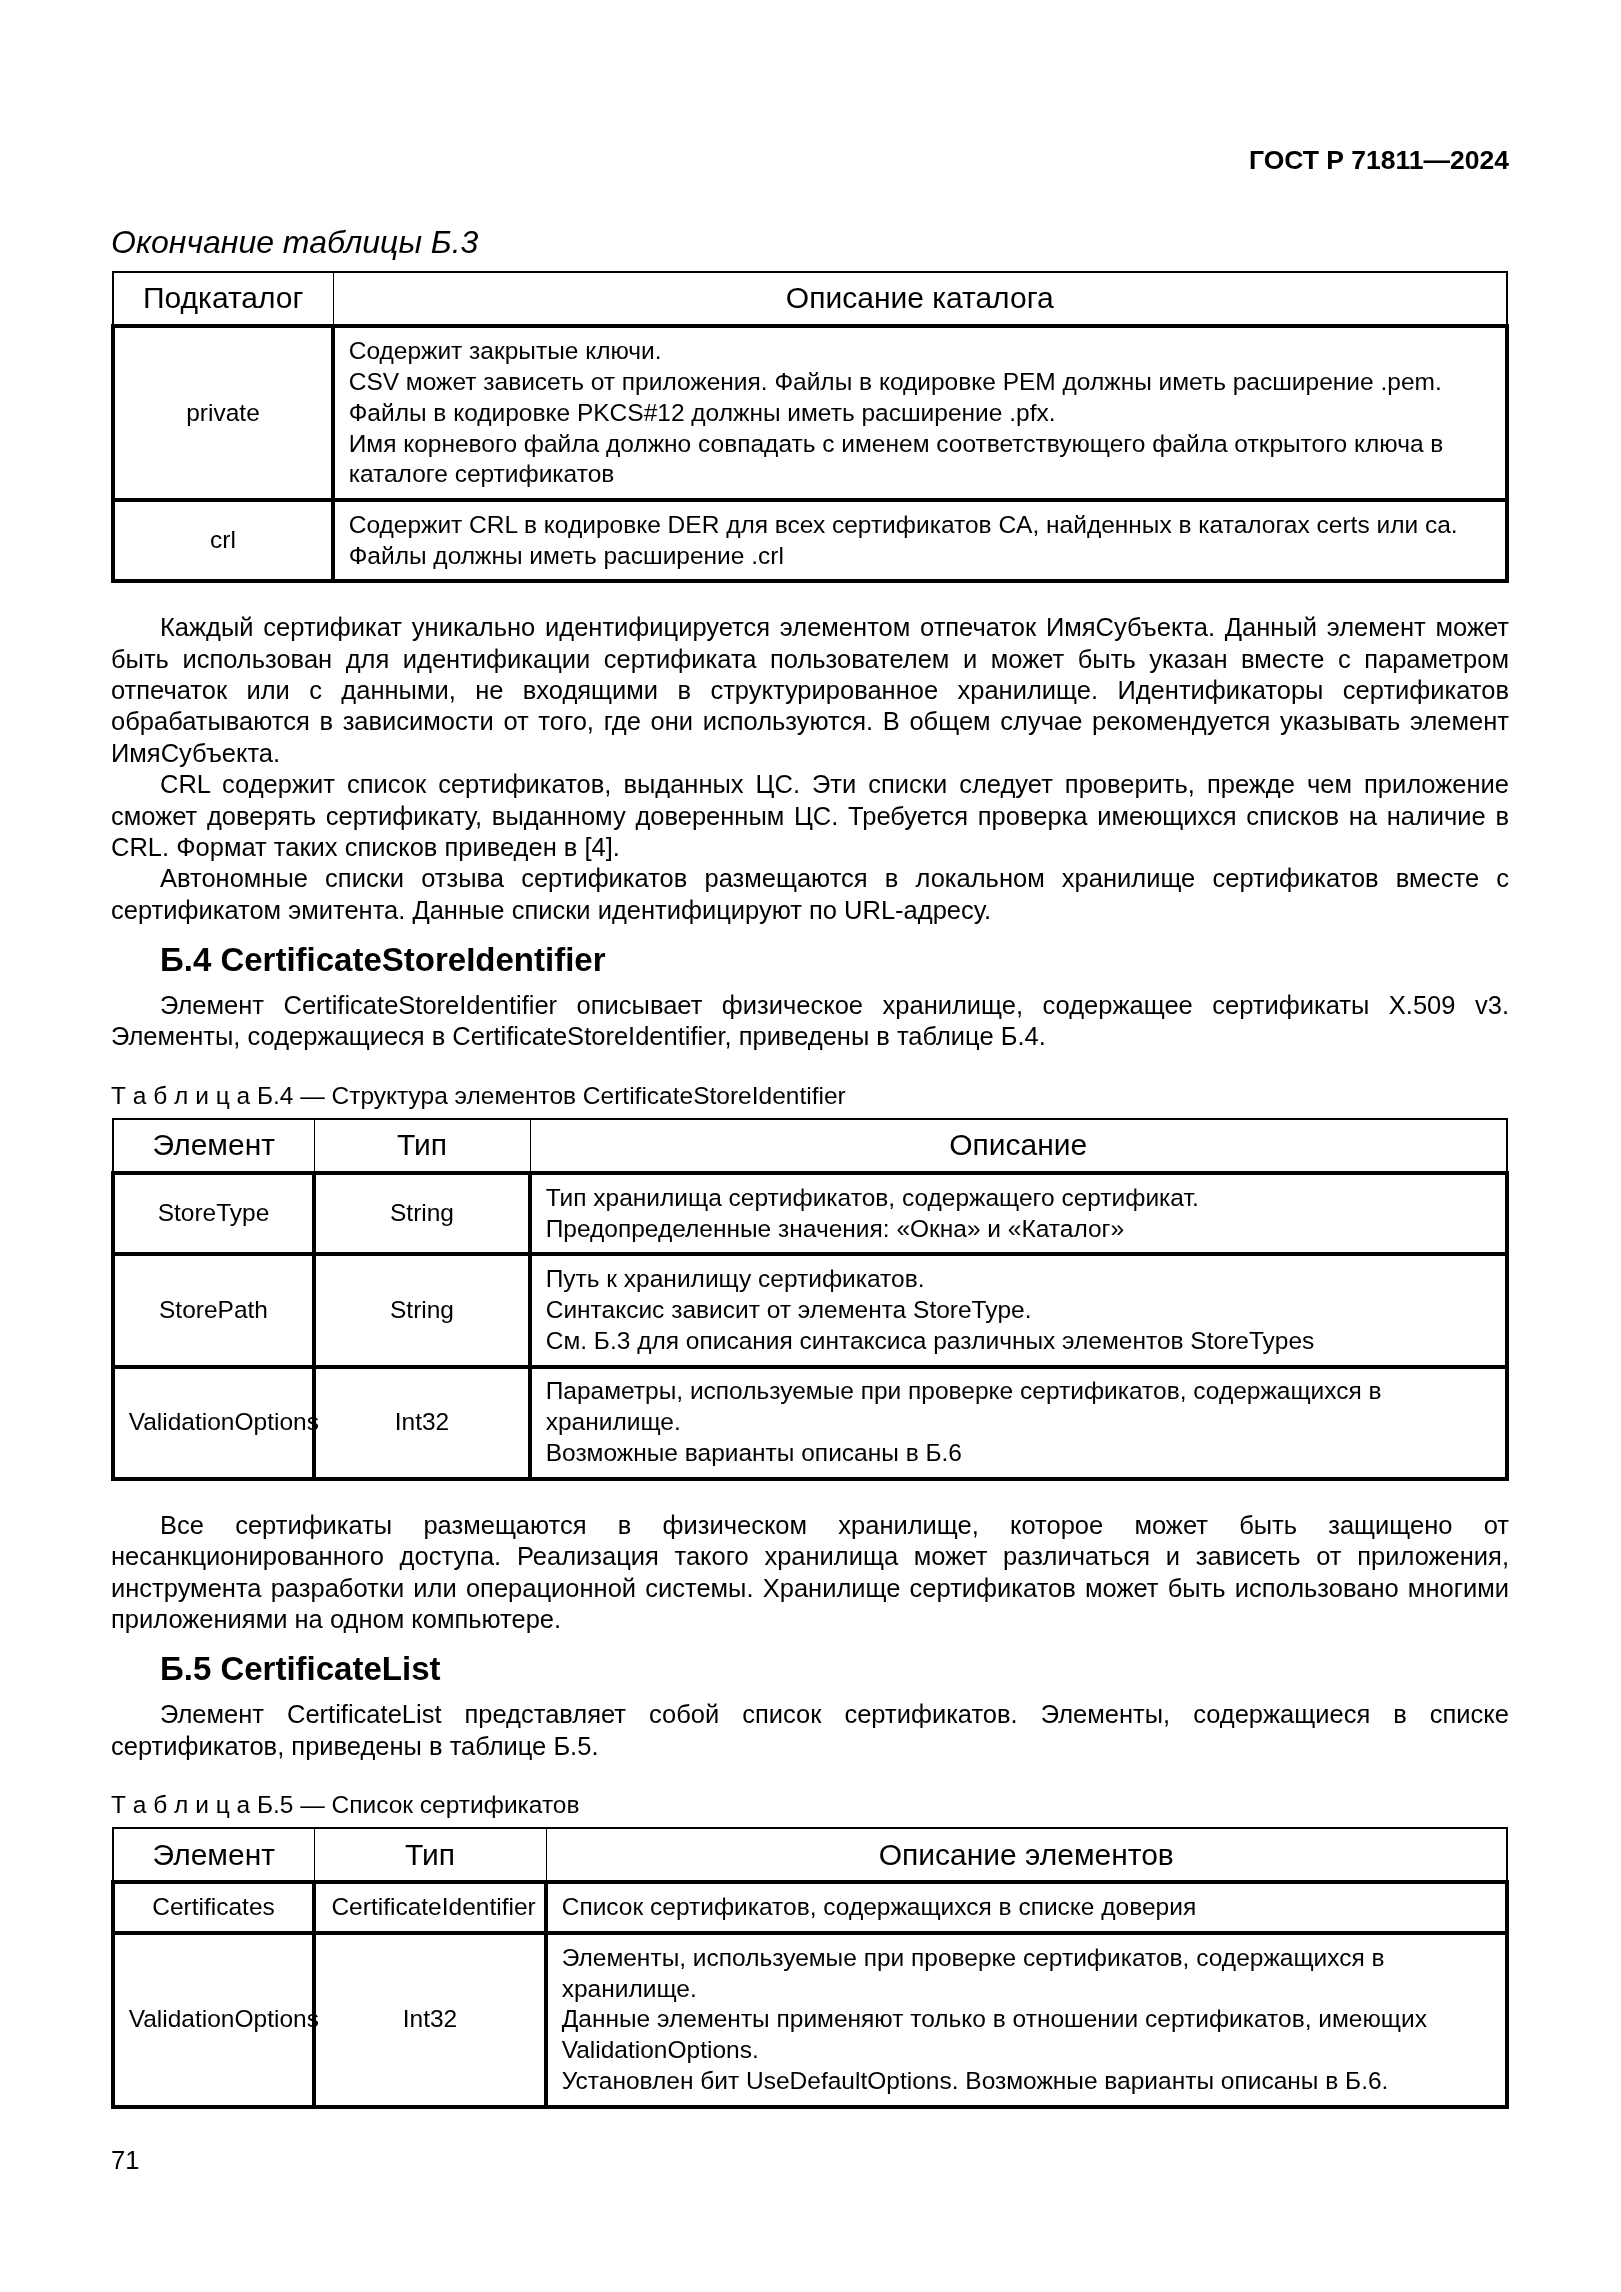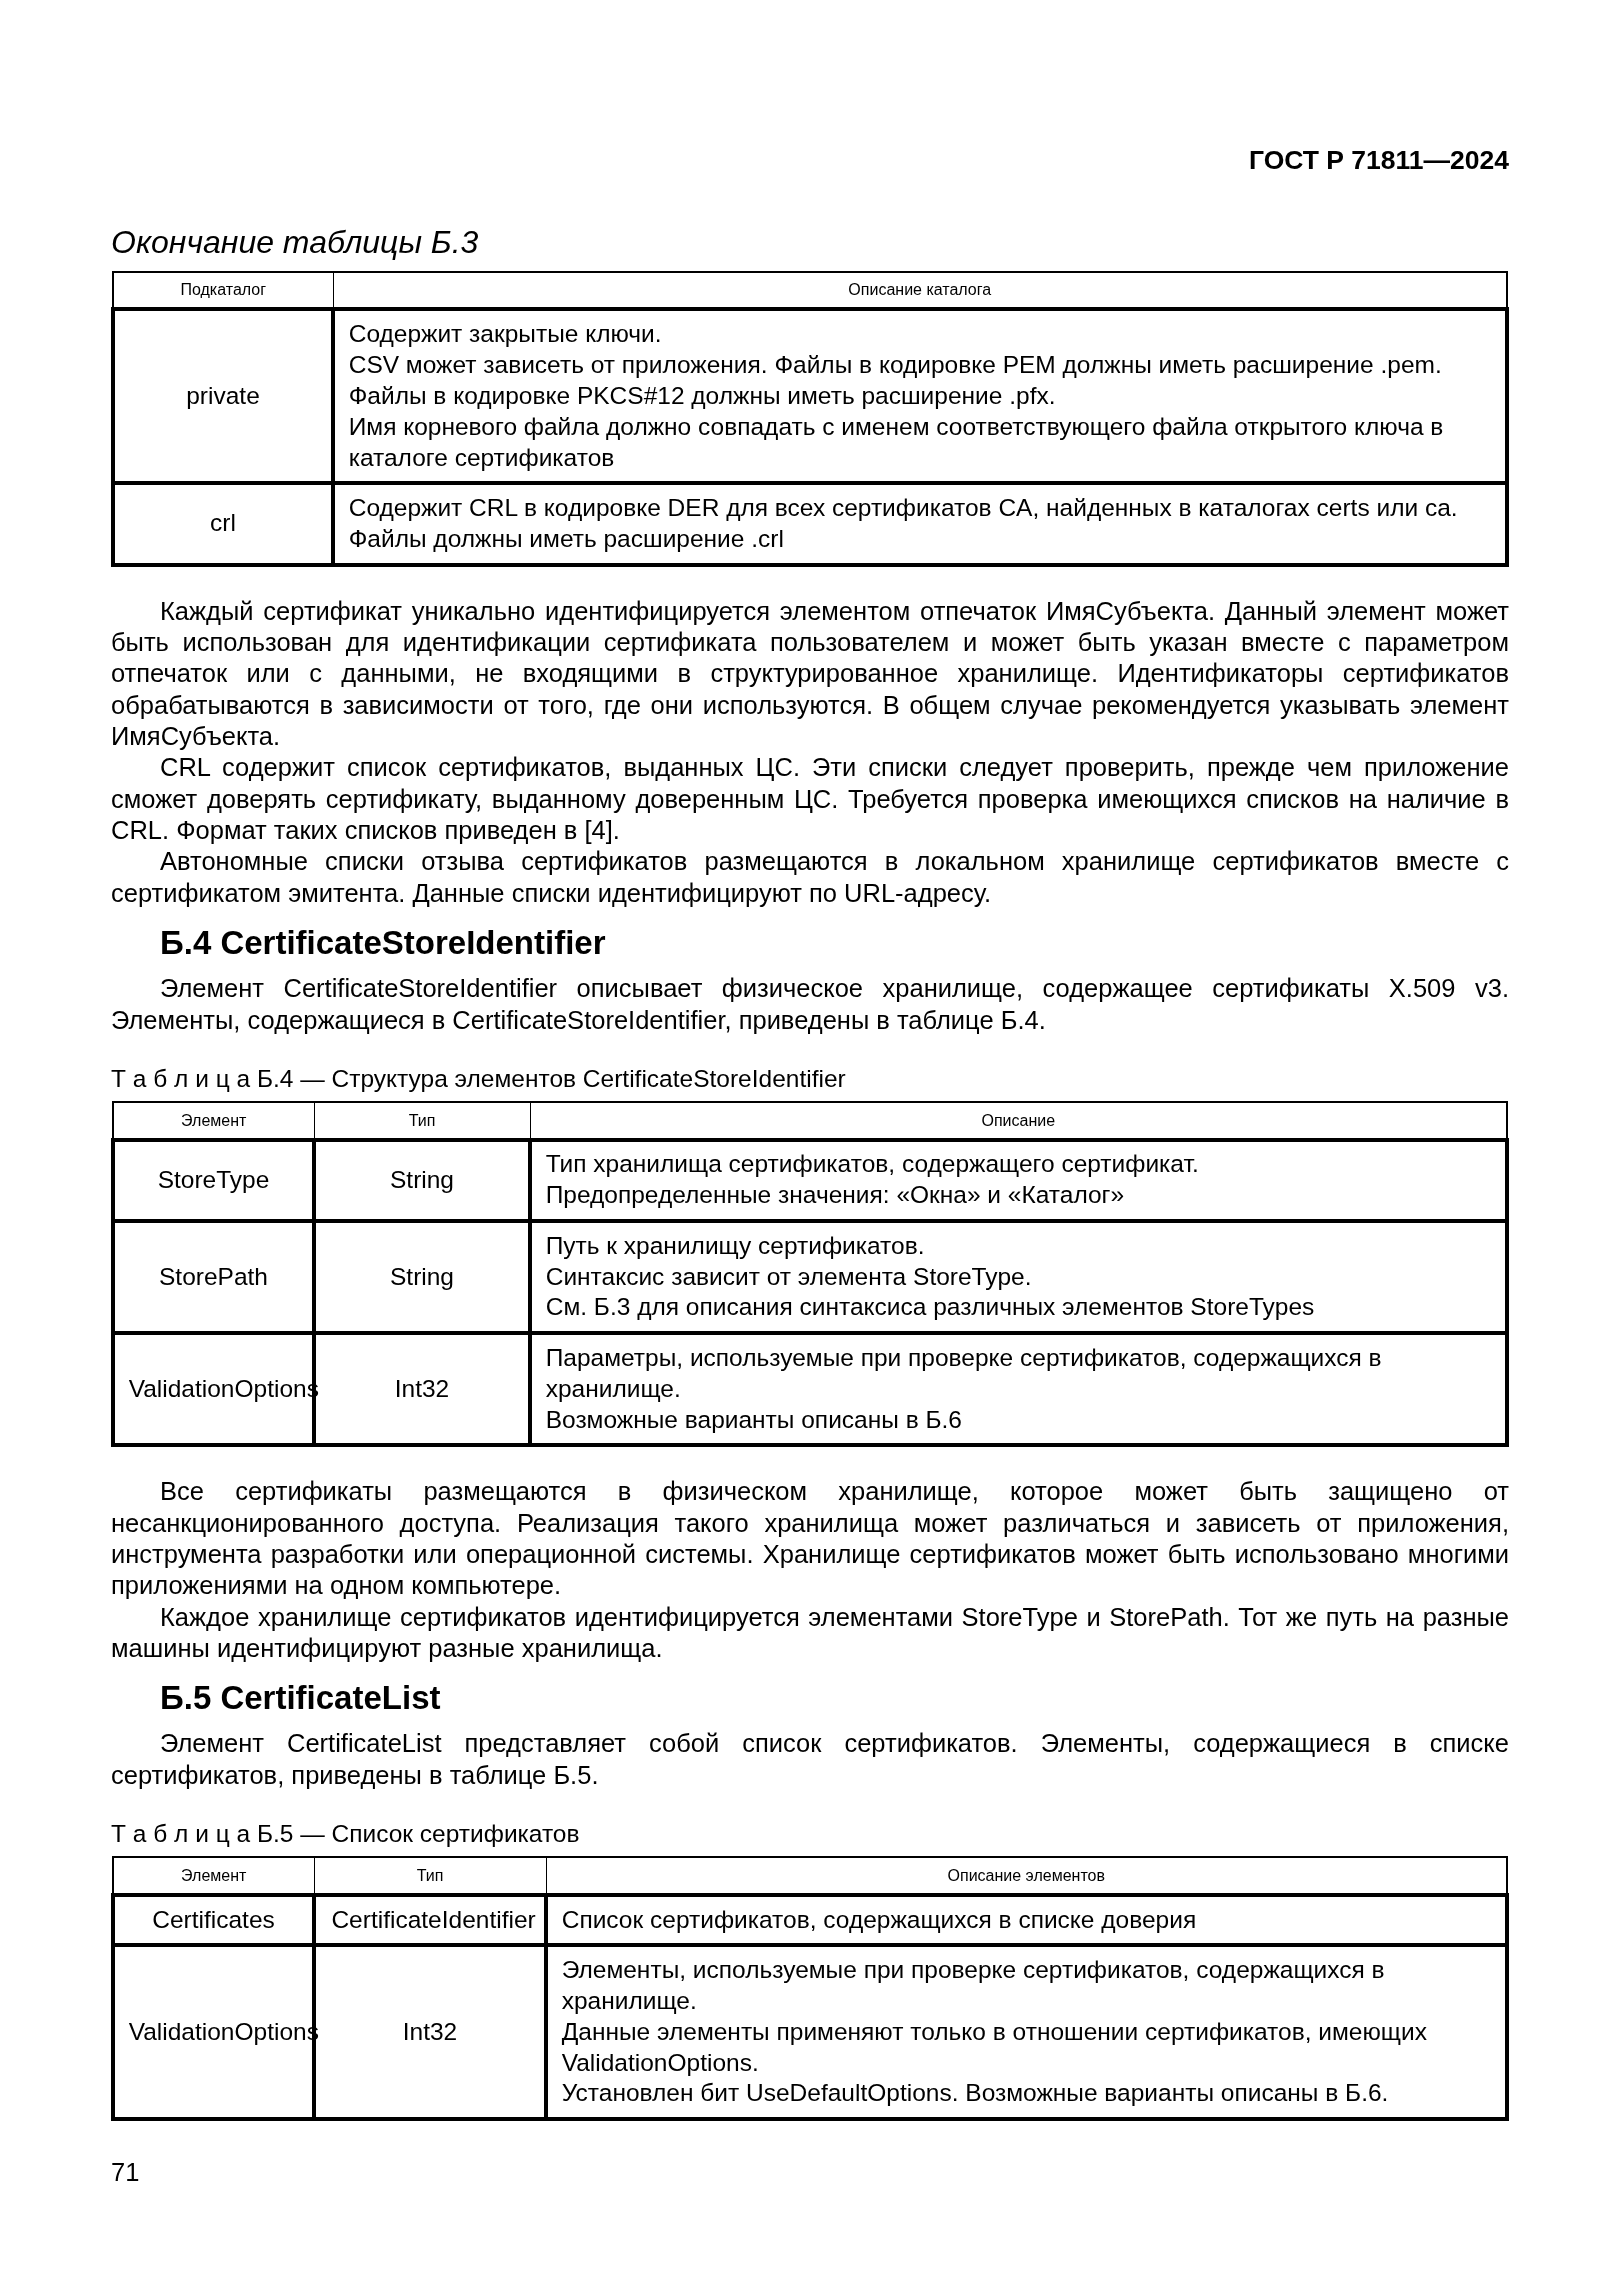--- a/index.html
+++ b/index.html
@@ -31,21 +31,21 @@
     width: 100%;
     border-collapse: collapse;
     border: 2px solid #000;
     table-layout: fixed;
     font-size: 24.5px;
   }
   table.gost-table th {
     border: 1px solid #000;
     border-bottom: 2.9px double #000;
     font-weight: normal;
-    font-size: 16px;
+    font-size: 30px;
     text-align: center;
     padding: 7.8px 9.8px;
     line-height: 1.2;
   }
   table.gost-table td {
     border: 4px solid #000000;
     padding: 7.8px 13.7px;
     vertical-align: middle;
     line-height: 1.26;
   }
@@ -151,21 +151,20 @@
       <tr>
         <td class="c-center">ValidationOptions</td>
         <td class="c-center">Int32</td>
         <td class="c-desc">Параметры, используемые при проверке сертификатов, содержащихся в хранилище.
 Возможные варианты описаны в Б.6</td>
       </tr>
     </tbody>
   </table>
 
   <p class="body-p gap-after-table">Все сертификаты размещаются в физическом хранилище, которое может быть защищено от несанкционированного доступа. Реализация такого хранилища может различаться и зависеть от приложения, инструмента разработки или операционной системы. Хранилище сертификатов может быть использовано многими приложениями на одном компьютере.</p>
-  <p class="body-p">Каждое хранилище сертификатов идентифицируется элементами StoreType и StorePath. Тот же путь на разные машины идентифицируют разные хранилища.</p>
 
   <p class="section-heading">Б.5 CertificateList</p>
   <p class="body-p gap-small">Элемент CertificateList представляет собой список сертификатов. Элементы, содержащиеся в списке сертификатов, приведены в таблице Б.5.</p>
 
   <div class="table-caption">Т а б л и ц а  Б.5 — Список сертификатов</div>
 
   <table class="gost-table">
     <colgroup>
         <col style="width:201px">
         <col style="width:232px">

